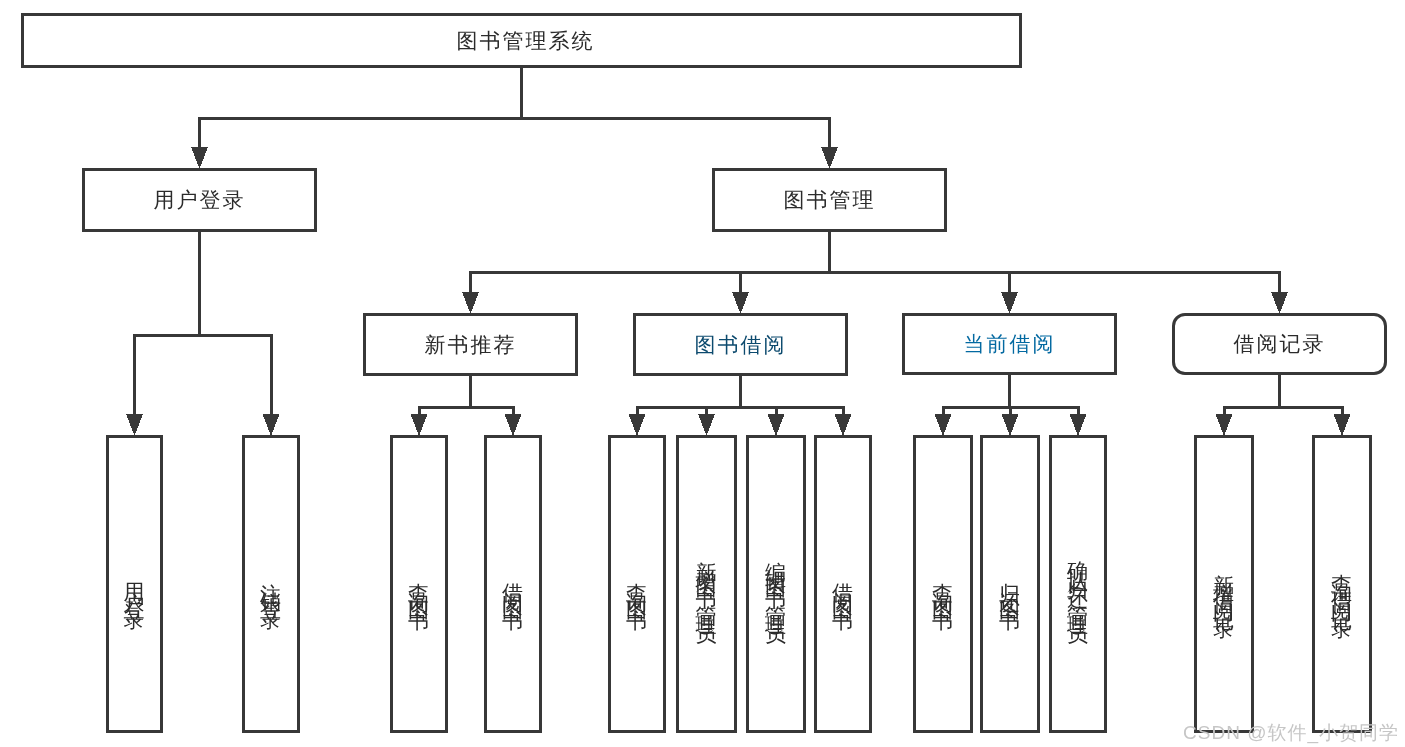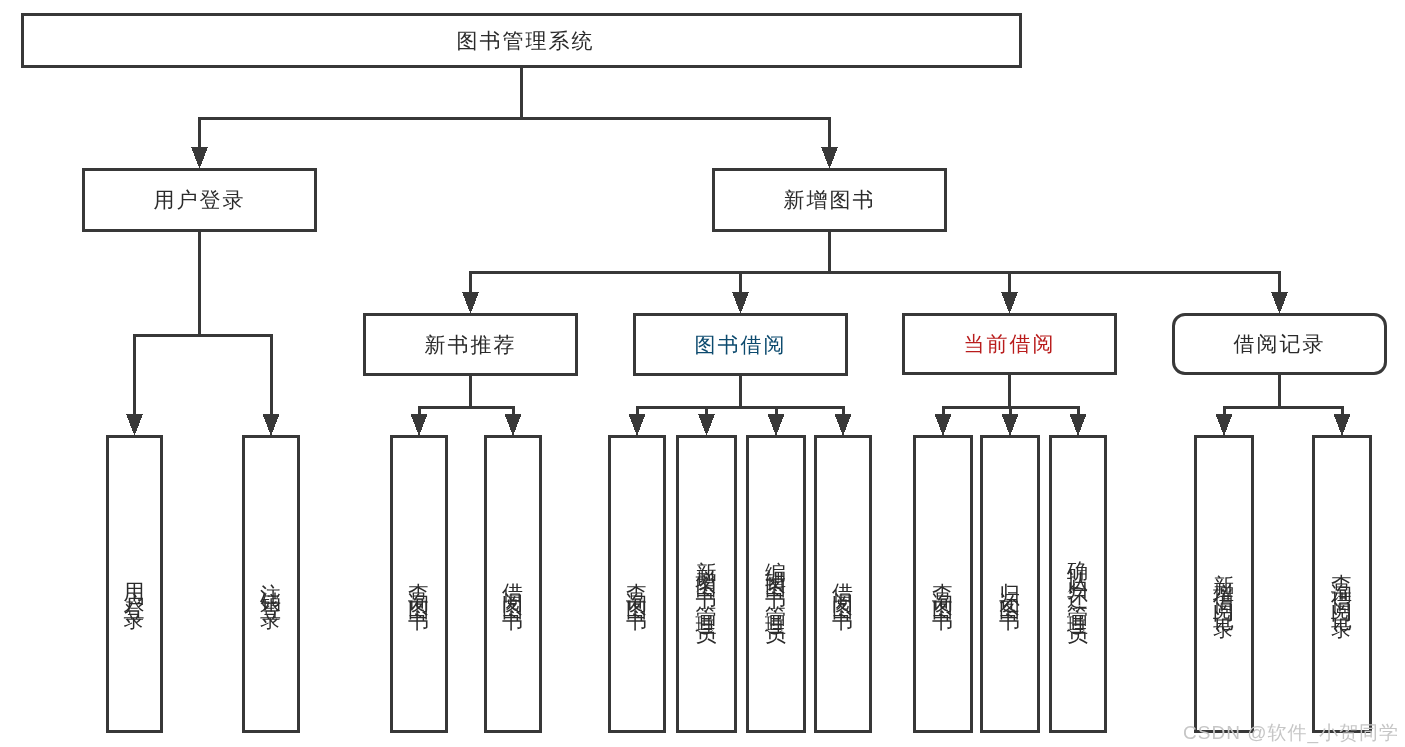--- a/index.html
+++ b/index.html
@@ -96,29 +96,29 @@
       </g>
     </svg>
   <div id="nodes-layer">
       <div class="node horiz" style="left: 21px; top: 13px; width: 1001px; height: 55px; border-color: rgb(56, 56, 56); color: rgb(43, 43, 43); padding-left: 8px;">
         <span class="label">图书管理系统</span>
       </div>
       <div class="node horiz" style="left: 82px; top: 168px; width: 235px; height: 64px; border-color: rgb(56, 56, 56); color: rgb(43, 43, 43);">
         <span class="label">用户登录</span>
       </div>
       <div class="node horiz" style="left: 712px; top: 168px; width: 235px; height: 64px; border-color: rgb(56, 56, 56); color: rgb(43, 43, 43);">
-        <span class="label">新增图书</span>
+        <span class="label">图书管理</span>
       </div>
       <div class="node horiz" style="left: 363px; top: 313px; width: 215px; height: 63px; border-color: rgb(56, 56, 56); color: rgb(43, 43, 43); align-items: center;">
         <span class="label">新书推荐</span>
       </div>
       <div class="node horiz" style="left: 633px; top: 313px; width: 215px; height: 63px; border-color: rgb(56, 56, 56); color: #0c4a6e;">
         <span class="label">图书借阅</span>
       </div>
-      <div class="node horiz" style="left: 902px; top: 313px; width: 215px; height: 62px; border-color: rgb(56, 56, 56); color: #b91c1c;">
+      <div class="node horiz" style="left: 902px; top: 313px; width: 215px; height: 62px; border-color: rgb(56, 56, 56); color: #0369a1;">
         <span class="label">当前借阅</span>
       </div>
       <div class="node horiz" style="left: 1172px; top: 313px; width: 215px; height: 62px; border-color: rgb(56, 56, 56); color: rgb(43, 43, 43); border-radius: 13px;">
         <span class="label">借阅记录</span>
       </div>
       <div class="node vert" style="left: 106px; top: 435px; width: 57px; height: 298px; border-color: rgb(56, 56, 56); color: rgb(43, 43, 43);">
         <span class="label">用户登录</span>
       </div>
       <div class="node vert" style="left: 242px; top: 435px; width: 58px; height: 298px; border-color: rgb(56, 56, 56); color: rgb(43, 43, 43);">
         <span class="label">注销登录</span>

